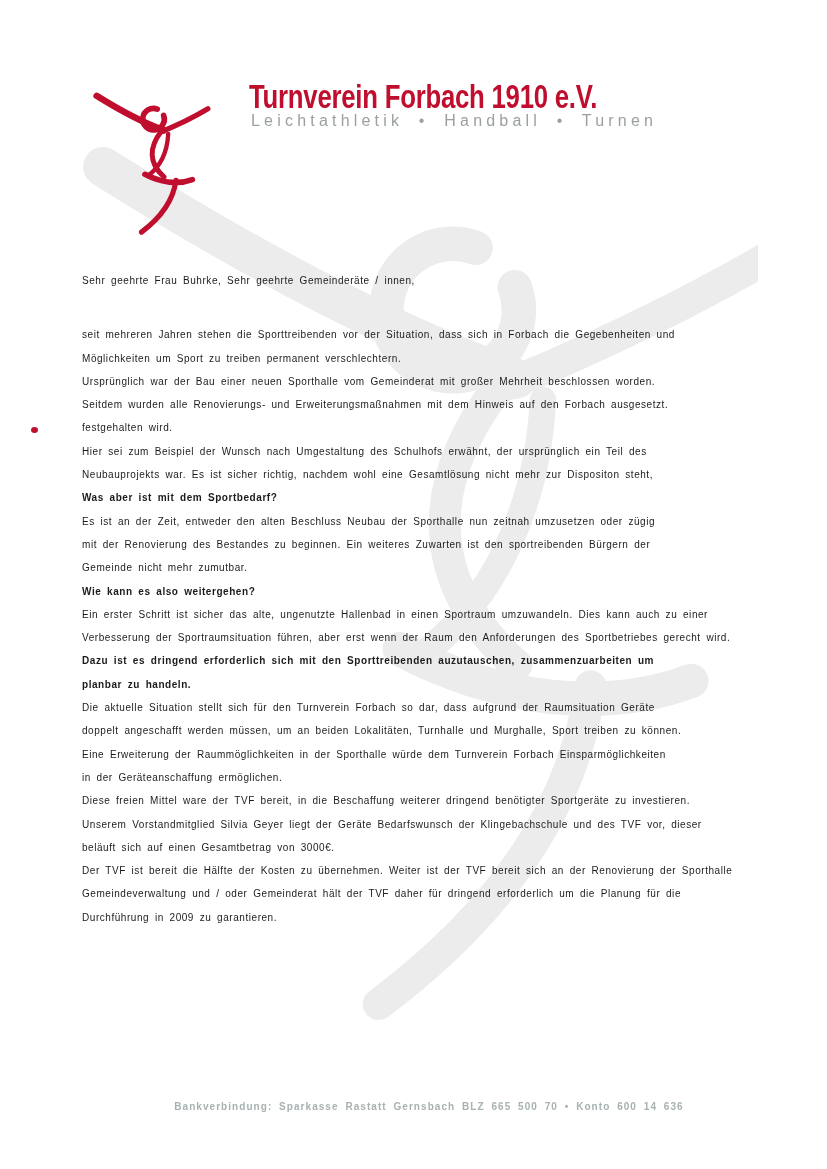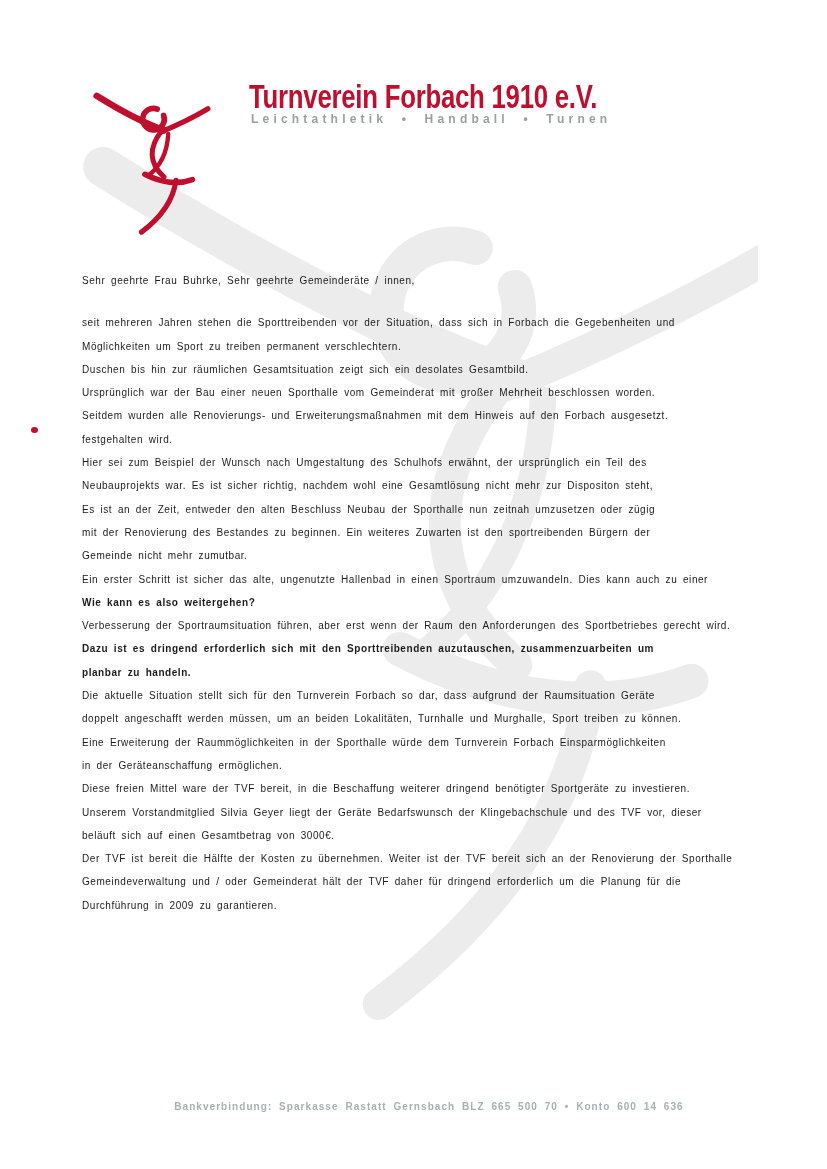--- a/index.html
+++ b/index.html
@@ -36,41 +36,41 @@
   .club-name{
     position:absolute;left:249px;top:78px;
     font-size:33px;font-weight:700;
     letter-spacing:-0.3px;white-space:nowrap;
     transform:scaleX(0.78);transform-origin:0 0;
     color:var(--accent-red);
     z-index:2;
   }
   .departments{
     position:absolute;left:251px;top:112px;
-    font-size:12px;font-weight:700;
+    font-size:16px;font-weight:400;
     letter-spacing:4.2px;word-spacing:7px;white-space:nowrap;
     color:var(--subtitle-gray);
     z-index:2;
   }
   
   .fold-dot{
     position:absolute;left:31px;top:427px;
     width:7px;height:6px;border-radius:50%;
     background:var(--accent-red);
     z-index:2;
   }
   
   .letter-body{
     position:absolute;left:82px;top:269px;width:706px;
     color:var(--text-black);
     font-size:10px;letter-spacing:0.55px;word-spacing:2.4px;
     z-index:1;
   }
   .salutation{line-height:23.3px;}
-  .letter-lines{margin-top:19px;}
+  .letter-lines{margin-top:31px;}
   .letter-lines .line{line-height:23.3px;white-space:nowrap;}
   .letter-lines .line.bold{font-weight:700;}
   
   .footer{
     position:absolute;left:50px;right:-50px;top:1101px;
     text-align:center;
     font-size:10px;font-weight:700;
     letter-spacing:1.05px;word-spacing:3px;
     color:var(--footer-gray);
     z-index:1;white-space:nowrap;
@@ -111,31 +111,31 @@
   <div class="club-name">Turnverein Forbach 1910 e.V.</div>
   <div class="departments">Leichtathletik • Handball • Turnen</div>
 
   <span class="fold-dot"></span>
 
   <main class="letter-body">
     <p class="salutation">Sehr geehrte Frau Buhrke, Sehr geehrte Gemeinderäte / innen,</p>
     <div class="letter-lines">
         <div class="line">seit mehreren Jahren stehen die Sporttreibenden vor der Situation, dass sich in Forbach die Gegebenheiten und</div>
         <div class="line">Möglichkeiten um Sport zu treiben permanent verschlechtern.</div>
-        <div class="line">Duschen bis hin zur räumlichen Gesamtsituation zeigt sich ein desolates Gesamtbild.</div>
         <div class="line">Ursprünglich war der Bau einer neuen Sporthalle vom Gemeinderat mit großer Mehrheit beschlossen worden.</div>
         <div class="line">Seitdem wurden alle Renovierungs- und Erweiterungsmaßnahmen mit dem Hinweis auf den Forbach ausgesetzt.</div>
         <div class="line">festgehalten wird.</div>
         <div class="line">Hier sei zum Beispiel der Wunsch nach Umgestaltung des Schulhofs erwähnt, der ursprünglich ein Teil des</div>
         <div class="line">Neubauprojekts war. Es ist sicher richtig, nachdem wohl eine Gesamtlösung nicht mehr zur Dispositon steht,</div>
+        <div class="line bold">Was aber ist mit dem Sportbedarf?</div>
         <div class="line">Es ist an der Zeit, entweder den alten Beschluss Neubau der Sporthalle nun zeitnah umzusetzen oder zügig</div>
         <div class="line">mit der Renovierung des Bestandes zu beginnen. Ein weiteres Zuwarten ist den sportreibenden Bürgern der</div>
         <div class="line">Gemeinde nicht mehr zumutbar.</div>
+        <div class="line bold">Wie kann es also weitergehen?</div>
         <div class="line">Ein erster Schritt ist sicher das alte, ungenutzte Hallenbad in einen Sportraum umzuwandeln. Dies kann auch zu einer</div>
-        <div class="line bold">Wie kann es also weitergehen?</div>
         <div class="line">Verbesserung der Sportraumsituation führen, aber erst wenn der Raum den Anforderungen des Sportbetriebes gerecht wird.</div>
         <div class="line bold">Dazu ist es dringend erforderlich sich mit den Sporttreibenden auzutauschen, zusammenzuarbeiten um</div>
         <div class="line bold">planbar zu handeln.</div>
         <div class="line">Die aktuelle Situation stellt sich für den Turnverein Forbach so dar, dass aufgrund der Raumsituation Geräte</div>
         <div class="line">doppelt angeschafft werden müssen, um an beiden Lokalitäten, Turnhalle und Murghalle, Sport treiben zu können.</div>
         <div class="line">Eine Erweiterung der Raummöglichkeiten in der Sporthalle würde dem Turnverein Forbach Einsparmöglichkeiten</div>
         <div class="line">in der Geräteanschaffung ermöglichen.</div>
         <div class="line">Diese freien Mittel ware der TVF bereit, in die Beschaffung weiterer dringend benötigter Sportgeräte zu investieren.</div>
         <div class="line">Unserem Vorstandmitglied Silvia Geyer liegt der Geräte Bedarfswunsch der Klingebachschule und des TVF vor, dieser</div>
         <div class="line">beläuft sich auf einen Gesamtbetrag von 3000€.</div>

